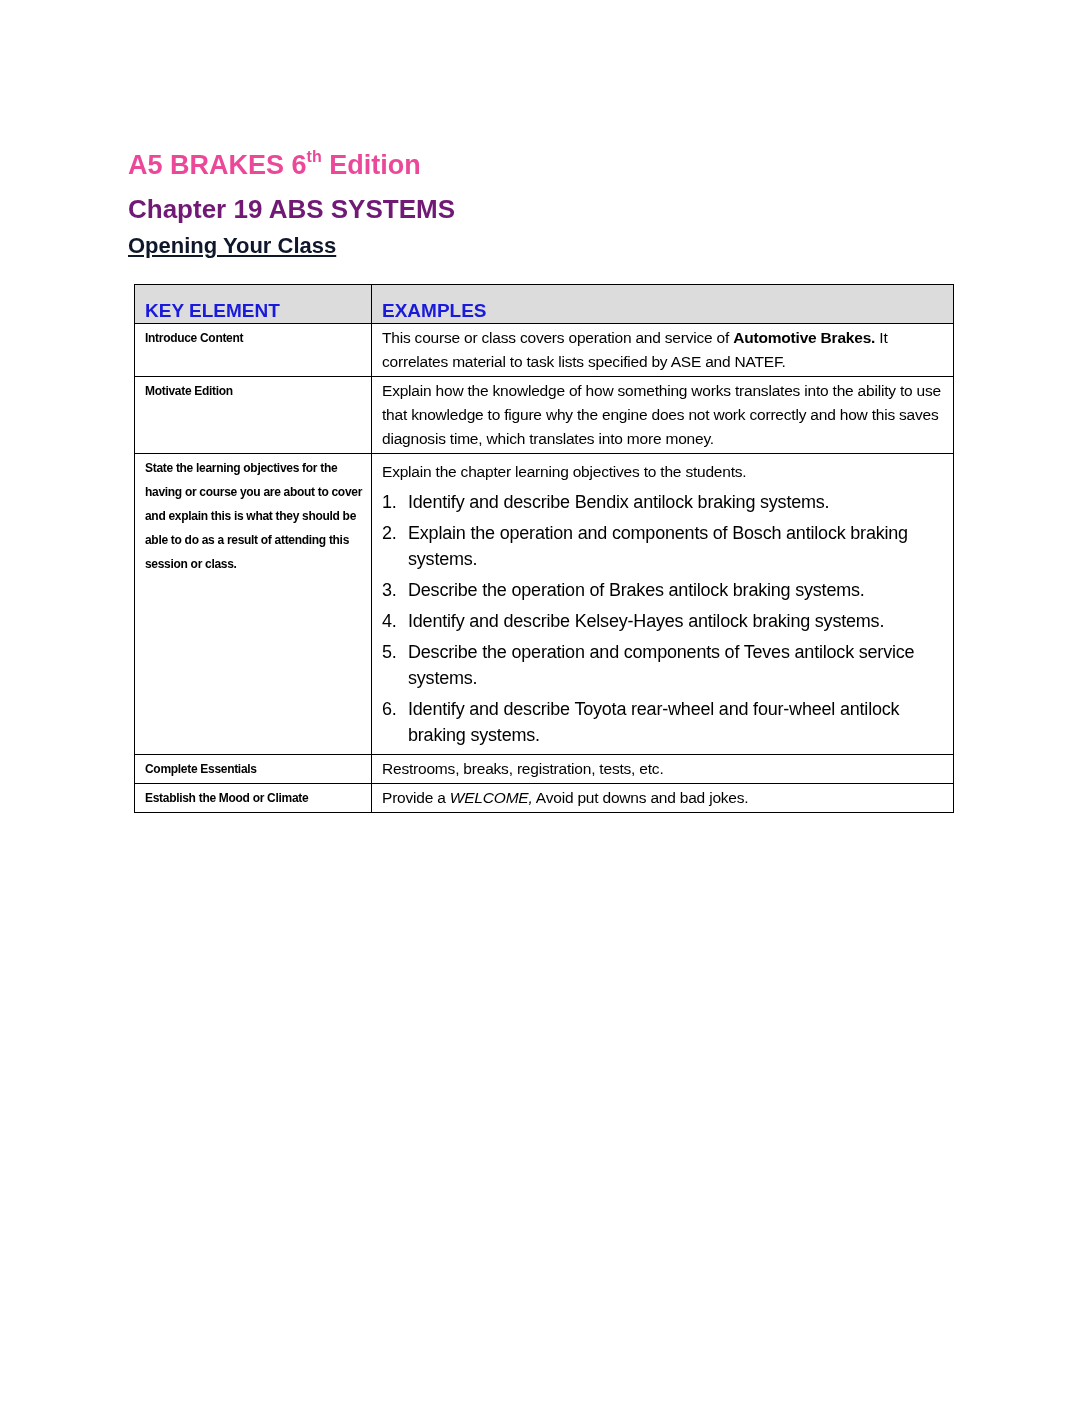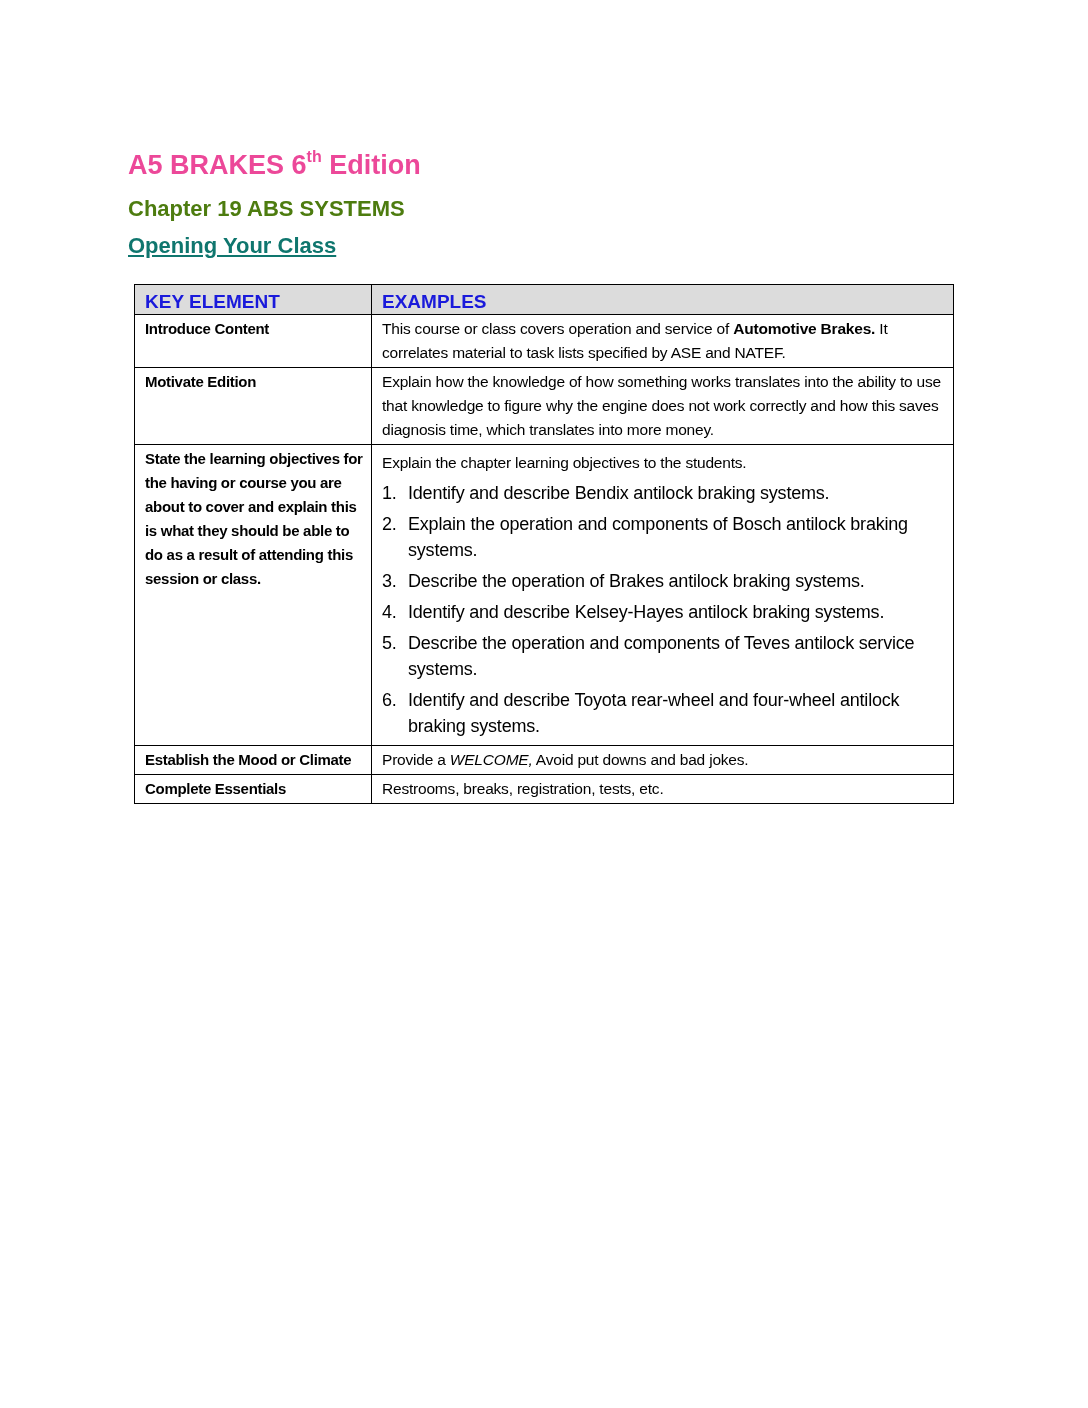--- a/index.html
+++ b/index.html
@@ -1,32 +1,32 @@
 <!DOCTYPE html>
 <html><head>
 <meta charset="utf-8">
 <style>
   html, body { margin:0; padding:0; background:#ffffff; }
   body { width:1088px; height:1408px; position:relative; overflow:hidden;
          font-family:"Liberation Sans", sans-serif; color:#000; }
   .title1 { position:absolute; left:128px; top:148px; font-size:27px; font-weight:bold;
             color:#ec4899; letter-spacing:0px; line-height:34px; }
   .title1 sup { font-size:16px; vertical-align:super; line-height:0; position:relative; top:-2px; }
-  .title2 { position:absolute; left:128px; top:194px; font-size:22px; font-weight:bold;
-            color:#4d7c0f; line-height:30px; }
+  .title2 { position:absolute; left:128px; top:194px; font-size:26px; font-weight:bold;
+            color:#701a75; line-height:30px; }
   .title3 { position:absolute; left:128px; top:231px; font-size:22px; font-weight:bold;
-            color:#0f766e; text-decoration:underline; line-height:30px; }
+            color:#0f172a; text-decoration:underline; line-height:30px; }
   table.lesson { position:absolute; left:134px; top:284px; width:820px;
                  border-collapse:collapse; font-family:"Liberation Sans Narrow","Liberation Sans", sans-serif; }
   table.lesson td, table.lesson th { border:1.5px solid #000; vertical-align:top;
                  padding:2px 8px 2px 10px; text-align:left; }
   table.lesson th { background:#dcdcdc; color:#1a1adb; font-size:19px; font-weight:bold;
-                    height:22px; padding-top:5px; padding-bottom:0; line-height:24px; }
+                    height:22px; padding-top:14px; padding-bottom:0; line-height:24px; }
   col.c1 { width:237px; }
-  td.key { font-size:15px; font-weight:bold; line-height:24px; letter-spacing:-0.3px; }
+  td.key { font-size:12px; font-weight:bold; line-height:24px; letter-spacing:-0.3px; }
   td.ex { font-size:15.5px; line-height:24px; letter-spacing:-0.2px; }
   .hl { color:#000000; font-weight:bold; }
   .intro { margin:4px 0 2px 0; }
   ol.obj { margin:0; padding:0 0 4px 0; list-style:none; }
   ol.obj li { font-size:18px; line-height:26px; display:flex; margin-top:5px; letter-spacing:-0.2px; }
   ol.obj li .num { width:26px; flex:0 0 26px; }
   em { font-style:italic; }
 </style>
 </head>
 <body>
@@ -79,21 +79,21 @@
               <span>Describe the operation and components of Teves antilock service systems.</span>
             </li>
         <li>
               <span class="num">6.</span>
               <span>Identify and describe Toyota rear-wheel and four-wheel antilock braking systems.</span>
             </li>
       </ol>
     </td>
   </tr>
   <tr>
+    <td class="key">Complete Essentials</td>
+    <td class="ex">Restrooms, breaks, registration, tests, etc.</td>
+  </tr>
+  <tr>
     <td class="key">Establish the Mood or Climate</td>
     <td class="ex"><span>Provide a </span><em>WELCOME,</em><span> Avoid put downs and bad jokes.</span></td>
-  </tr>
-  <tr>
-    <td class="key">Complete Essentials</td>
-    <td class="ex">Restrooms, breaks, registration, tests, etc.</td>
   </tr>
 </tbody>
   </table>
 
 </body></html>

